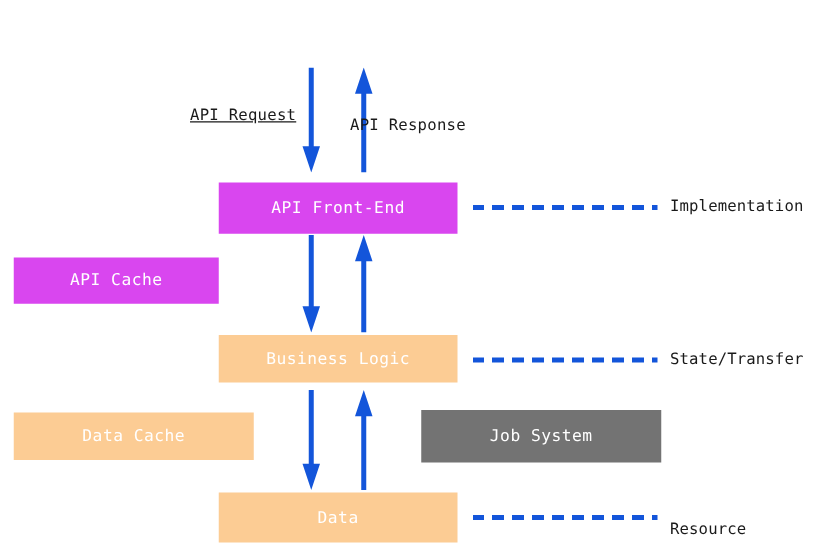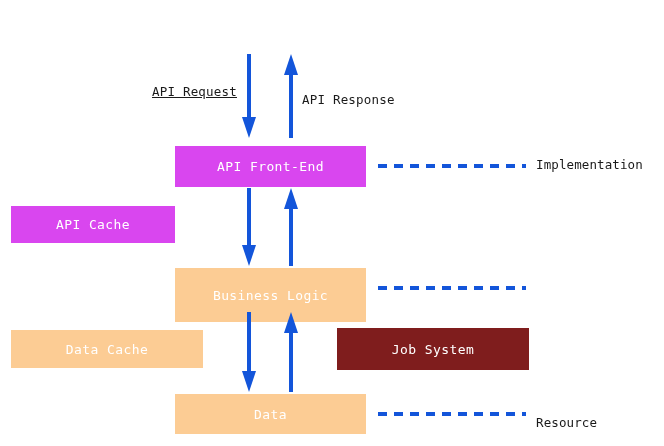--- a/index.html
+++ b/index.html
@@ -38,25 +38,25 @@
     align-items: center;
     justify-content: center;
     color: #ffffff;
     font-size: 13px;
     font-family: "DejaVu Sans Mono", "Liberation Mono", monospace;
     letter-spacing: 0.4px;
     box-sizing: border-box;
   }
   .box-blue  { background: #d946ef; }
   .box-peach { background: #fccc94; }
-  .box-gray  { background: #7f1d1d; }
+  .box-gray  { background: #737373; }
 
   
   .box-api-front-end { left: 175px; top: 146px;  width: 191px; height: 41px; }
-  .box-business      { left: 175px; top: 268px;  width: 191px; height: 54px; }
+  .box-business      { left: 175px; top: 268px;  width: 191px; height: 38px; }
   .box-data          { left: 175px; top: 394px;  width: 191px; height: 40px; }
   
   .box-api-cache     { left: 11px;  top: 206px;  width: 164px; height: 37px; }
   .box-data-cache    { left: 11px;  top: 330px;  width: 192px; height: 38px; }
   
   .box-job-system    { left: 337px; top: 328px;  width: 192px; height: 42px; }
 
   
   .arrow {
     position: absolute;
@@ -73,21 +73,21 @@
 
   .arrow-label {
     position: absolute;
     font-size: 12.5px;
     color: #1a1a1a;
     font-family: "DejaVu Sans Mono", "Liberation Mono", monospace;
     white-space: nowrap;
     letter-spacing: 0.2px;
   }
   .label-api-request  { left: 152px; top: 84px; text-decoration: underline; }
-  .label-api-response { left: 302px; top: 92px; }
+  .label-api-response { left: 280px; top: 92px; }
 
   
   .dashed {
     position: absolute;
     left: 378px;
     width: 148px;
     height: 4px;
     background-image: repeating-linear-gradient(
       to right,
       #1355da 0px, #1355da 9px,
@@ -149,20 +149,21 @@
   <div class="arrow arrow-u1">
     <svg width="22" height="78" viewBox="0 0 22 78" xmlns="http://www.w3.org/2000/svg" aria-hidden="true">
       <line x1="11" y1="18" x2="11" y2="78" stroke="#1355da" stroke-width="4"></line>
       <polygon points="4,21 18,21 11,0" fill="#1355da"></polygon>
     </svg>
   </div>
 
   <div class="box box-peach box-business">Business Logic</div>
 
   <div class="dashed dashed-2"></div>
+  <div class="side-label side-label-2">State/Transfer</div>
 
   <div class="box box-peach box-data-cache">Data Cache</div>
 
   <div class="box box-gray box-job-system">Job System</div>
 
   <div class="arrow arrow-d2">
     <svg width="22" height="80" viewBox="0 0 22 80" xmlns="http://www.w3.org/2000/svg" aria-hidden="true">
       <line x1="11" y1="0" x2="11" y2="62" stroke="#1355da" stroke-width="4"></line>
       <polygon points="4,59 18,59 11,80" fill="#1355da"></polygon>
     </svg>

